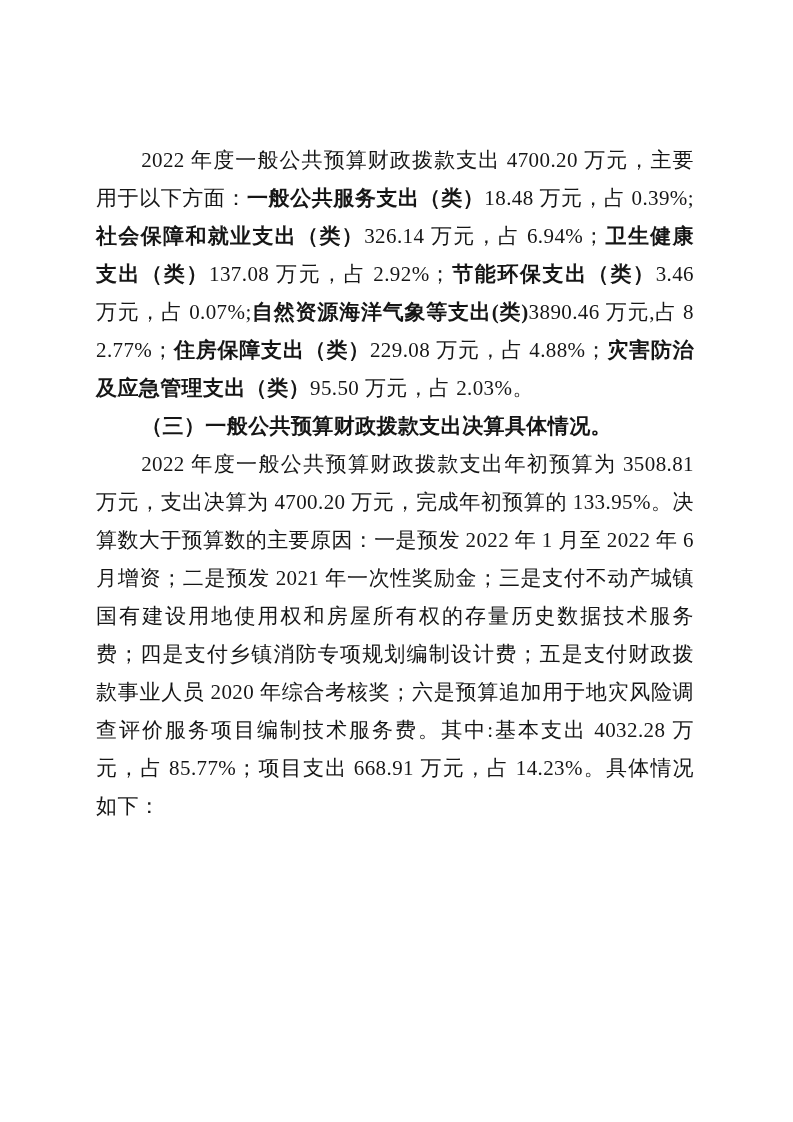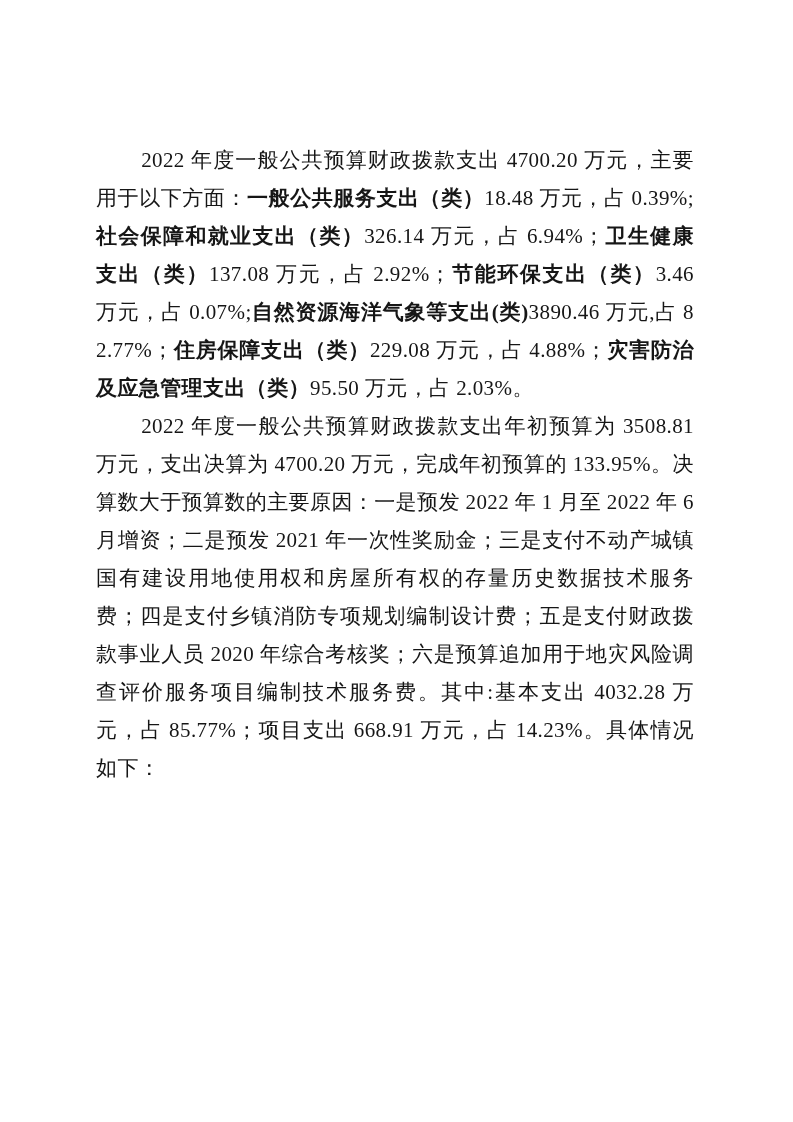--- a/index.html
+++ b/index.html
@@ -50,16 +50,17 @@
     letter-spacing: 0.5px;
     color: #161616;
   }
 </style>
 </head>
 <body>
 
 <div class="page">
   <div class="doc-content" id="doc-body">
       <p class="para para-body"><span class="run">2022 年度一般公共预算财政拨款支出 4700.20 万元，主要用于以下方面：</span><span class="run run-bold">一般公共服务支出（类）</span><span class="run">18.48 万元，占 0.39%;</span><span class="run run-bold">社会保障和就业支出（类）</span><span class="run">326.14 万元，占 6.94%；</span><span class="run run-bold">卫生健康支出（类）</span><span class="run">137.08 万元，占 2.92%；</span><span class="run run-bold">节能环保支出（类）</span><span class="run">3.46 万元，占 0.07%;</span><span class="run run-bold">自然资源海洋气象等支出(类)</span><span class="run">3890.46 万元,占 82.77%；</span><span class="run run-bold">住房保障支出（类）</span><span class="run">229.08 万元，占 4.88%；</span><span class="run run-bold">灾害防治及应急管理支出（类）</span><span class="run">95.50 万元，占 2.03%。</span></p>
+      <p class="para para-heading"><span class="run run-bold">（三）一般公共预算财政拨款支出决算具体情况。</span></p>
       <p class="para para-body"><span class="run">2022 年度一般公共预算财政拨款支出年初预算为 3508.81 万元，支出决算为 4700.20 万元，完成年初预算的 133.95%。决算数大于预算数的主要原因：一是预发 2022 年 1 月至 2022 年 6 月增资；二是预发 2021 年一次性奖励金；三是支付不动产城镇国有建设用地使用权和房屋所有权的存量历史数据技术服务费；四是支付乡镇消防专项规划编制设计费；五是支付财政拨款事业人员 2020 年综合考核奖；六是预算追加用于地灾风险调查评价服务项目编制技术服务费。其中:基本支出 4032.28 万元，占 85.77%；项目支出 668.91 万元，占 14.23%。具体情况如下：</span></p>
     </div>
   <div class="page-number">-25-</div>
 </div>
 
 </body></html>

